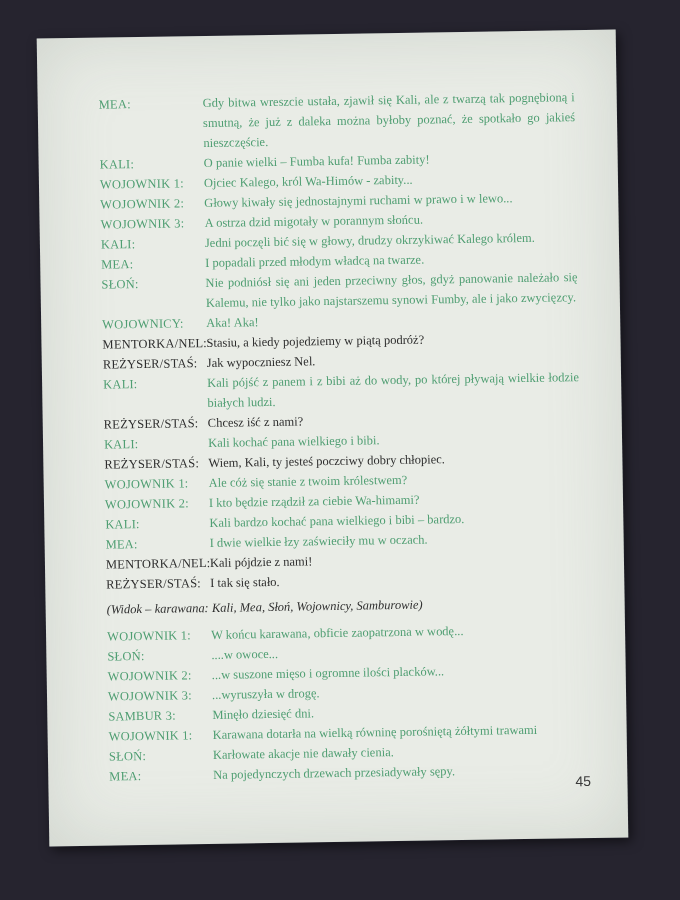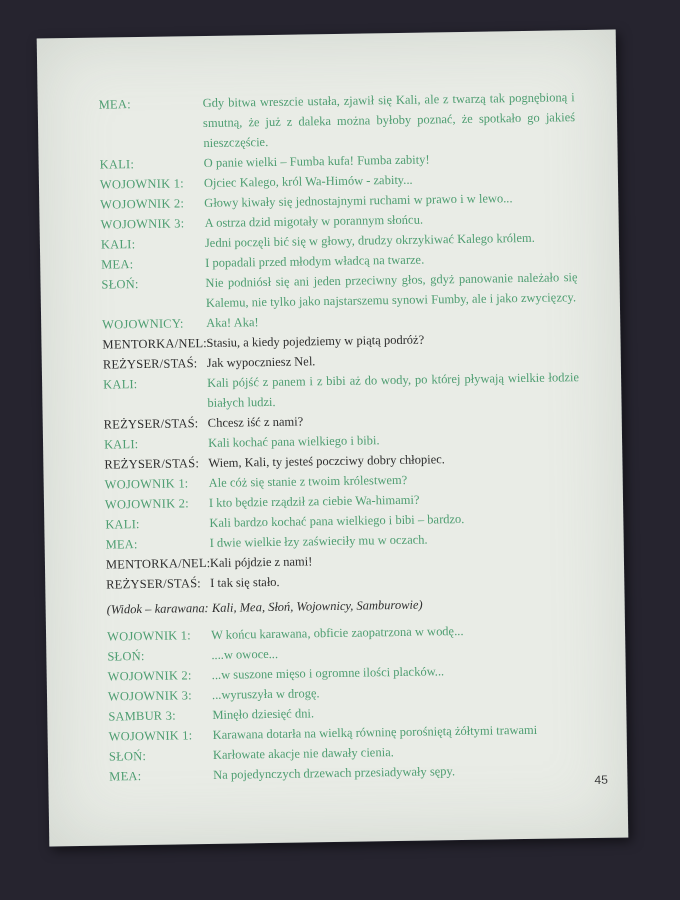--- a/index.html
+++ b/index.html
@@ -58,23 +58,23 @@
   .black { color: #2d2d2d; }
   .stage {
     font-style: italic;
     color: #2e2e2e;
     font-size: 12.5px;
     line-height: 20px;
     margin: 5px 0 7px 0;
   }
   .page-number {
     position: absolute;
-    left: 546px;
+    left: 527px;
     top: 743px;
-    font-size: 12px;
+    font-size: 14px;
     color: #3a3a3a;
     font-family: "Liberation Sans", "DejaVu Sans", sans-serif;
   }
 </style>
 </head>
 <body>
 
 <div class="page">
   <div class="content" id="script-body">
       <div class="row">

